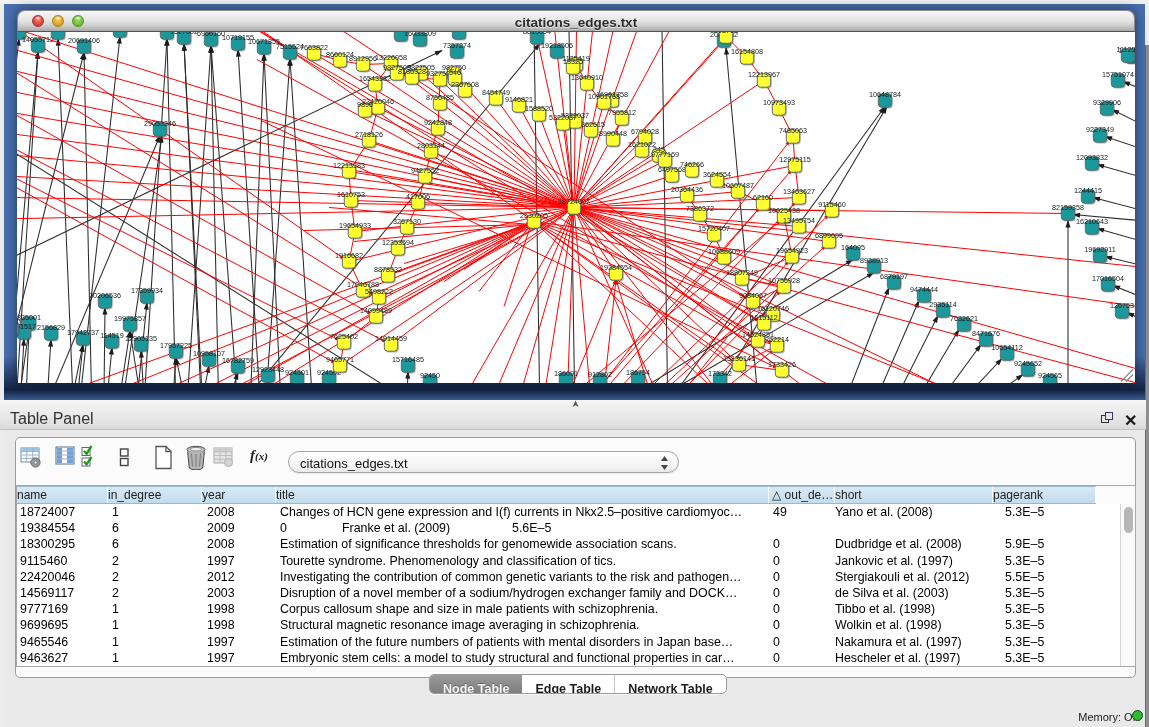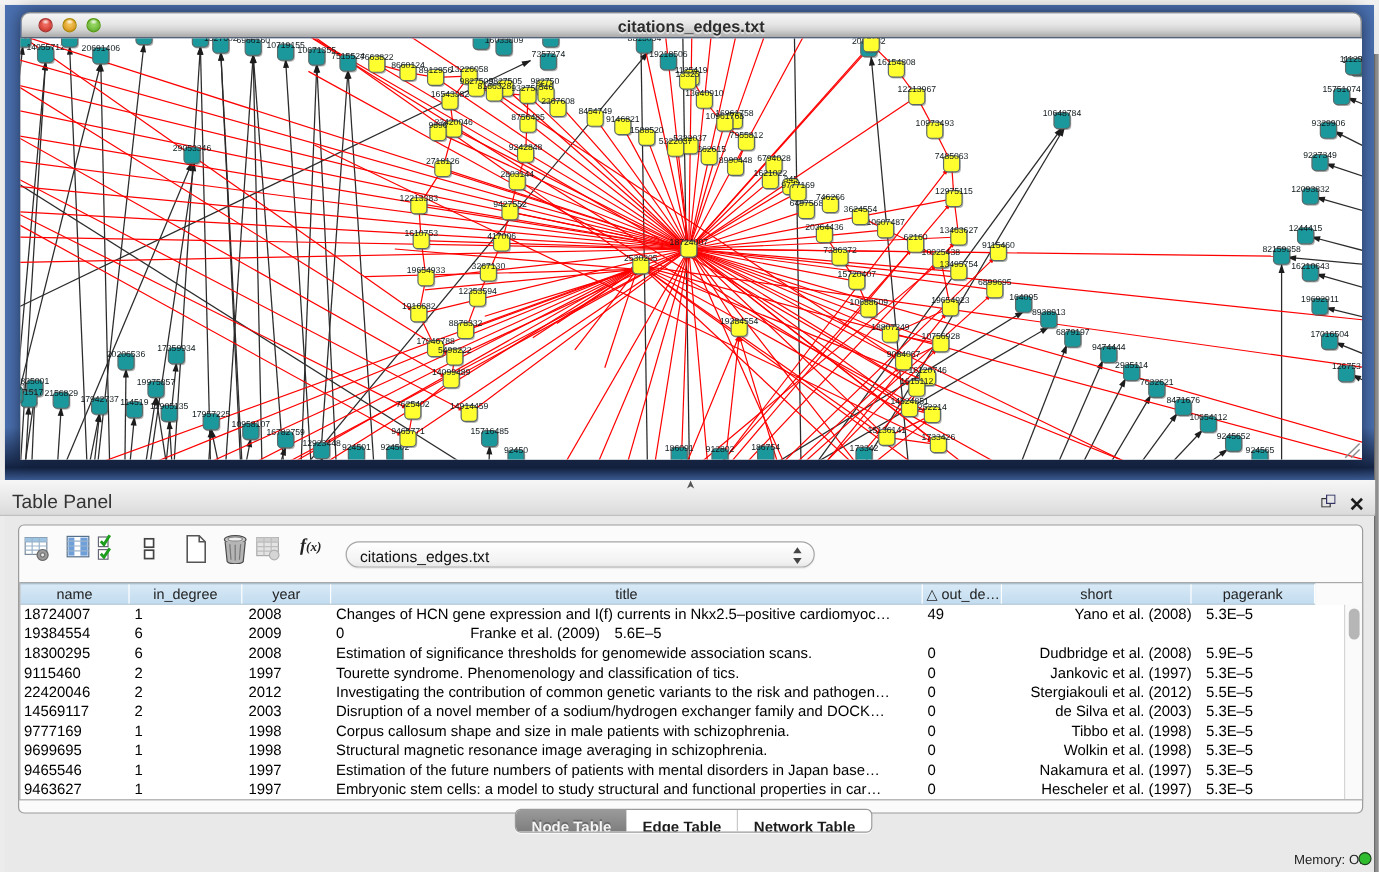--- a/index.html
+++ b/index.html
@@ -22,26 +22,26 @@
 #panelbar{position:absolute;left:0;top:400px;width:1146px;height:30px;background:linear-gradient(180deg,#f6f6f6,#e4e4e4 70%,#dadada);border-bottom:1px solid #bfbfbf}
 #panelbar .t{position:absolute;left:10px;top:10px;font-size:16px;color:#333}
 #floatico{position:absolute;left:1101px;top:412px;width:12px;height:11px}
 #closeico{position:absolute;left:1124px;top:411px;font-size:16px;font-weight:bold;color:#1a1a1a}
 #panelbox{position:absolute;left:15px;top:437px;width:1121px;height:241px;background:#fbfbfb;border:1px solid #9c9c9c;border-radius:5px}
 
 .ico{position:absolute;top:445px}
 #dropdown{position:absolute;left:288px;top:451px;width:391px;height:22px;border:1px solid #a6a6a6;border-radius:11px;background:linear-gradient(180deg,#ffffff,#f2f2f2 80%,#e8e8e8);box-shadow:0 1px 1px rgba(0,0,0,.08)}
 #dropdown .lbl{position:absolute;left:11px;top:3.5px;font-size:13px;color:#111}
 #thead{position:absolute;left:17px;top:486px;width:1079px;height:17.5px;background:linear-gradient(180deg,#d8e9f6,#c2dcef);border-top:1px solid #9ab7cc;border-bottom:1px solid #9ab7cc;display:flex}
-#thead div{font-size:12px;color:#222;text-align:center;border-right:1px solid #fff;line-height:16px;height:100%;overflow:hidden;white-space:nowrap}
+#thead div{font-size:12px;color:#222;border-right:1px solid #fff;line-height:16px;height:100%;overflow:hidden;white-space:nowrap}
 #tbody{position:absolute;left:17px;top:504px;width:1103px;height:162px;background:#fff;overflow:hidden;font-size:12.4px;color:#000}
 .tr{display:flex;height:16.2px;line-height:16.2px;white-space:nowrap}
 .tr div{overflow:hidden}
 .c1{width:91px;padding-left:3px}.c2{width:94px;padding-left:4px}.c3{width:74px;padding-left:5px}
-.c4{width:493px;padding-left:4px}.c5{width:66px;padding-left:4px}.c6{width:158px;text-align:right}.c7{width:103px;padding-left:12px}
+.c4{width:493px;padding-left:4px}.c5{width:66px;padding-left:4px}.c6{width:158px;text-align:left}.c7{width:103px;padding-left:12px}
 #vscroll{position:absolute;left:1120px;top:504px;width:15px;height:162px;background:#fafafa;border-left:1px solid #d5d5d5}
 #vthumb{position:absolute;left:3px;top:3px;width:9px;height:26px;border-radius:5px;background:#b6b6b6}
 #tblborder{position:absolute;left:16px;top:485px;width:1120px;height:182px;border:1px solid #a8a8a8;pointer-events:none}
 
 #tabs{position:absolute;left:429px;top:674px;height:19.5px;display:flex;border:1px solid #9a9a9a;border-radius:5px;overflow:hidden;background:#fff;box-shadow:0 1px 0 rgba(255,255,255,.7)}
 #tabs div{font-size:12.5px;font-weight:bold;line-height:18.5px;padding:5px 13px;color:#1c1c1c}
 #tabs .sel{background:linear-gradient(180deg,#9a9a9a,#7e7e7e);color:#f5f5f5;text-shadow:0 -1px 0 rgba(0,0,0,.25)}
 #tabs .sep{width:1px;padding:0;background:#c9c9c9}
 #mem{position:absolute;right:9px;top:711px;font-size:11px;color:#222}
 #memdot{position:absolute;right:6px;top:710px;width:11px;height:11px;border-radius:50%;background:#2fbc2f;border:1.5px solid #1c441c}

